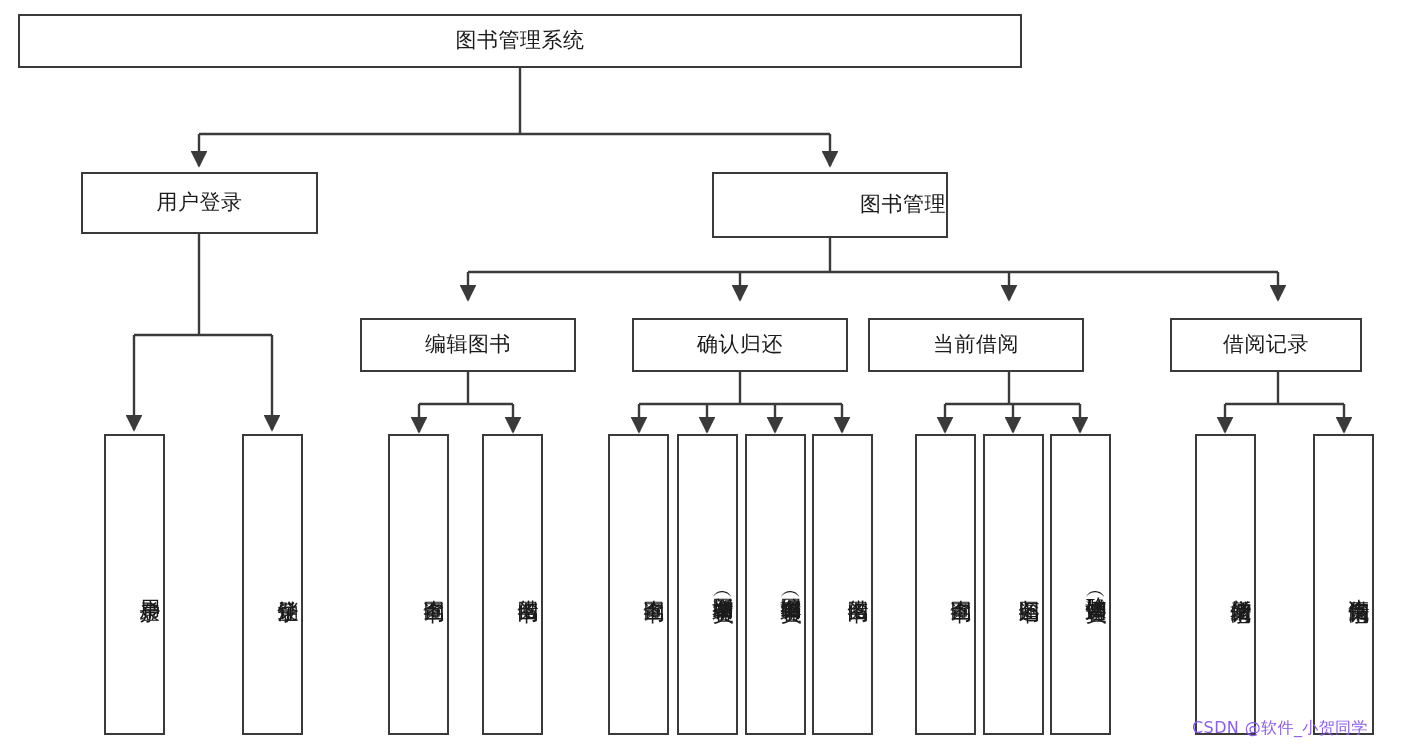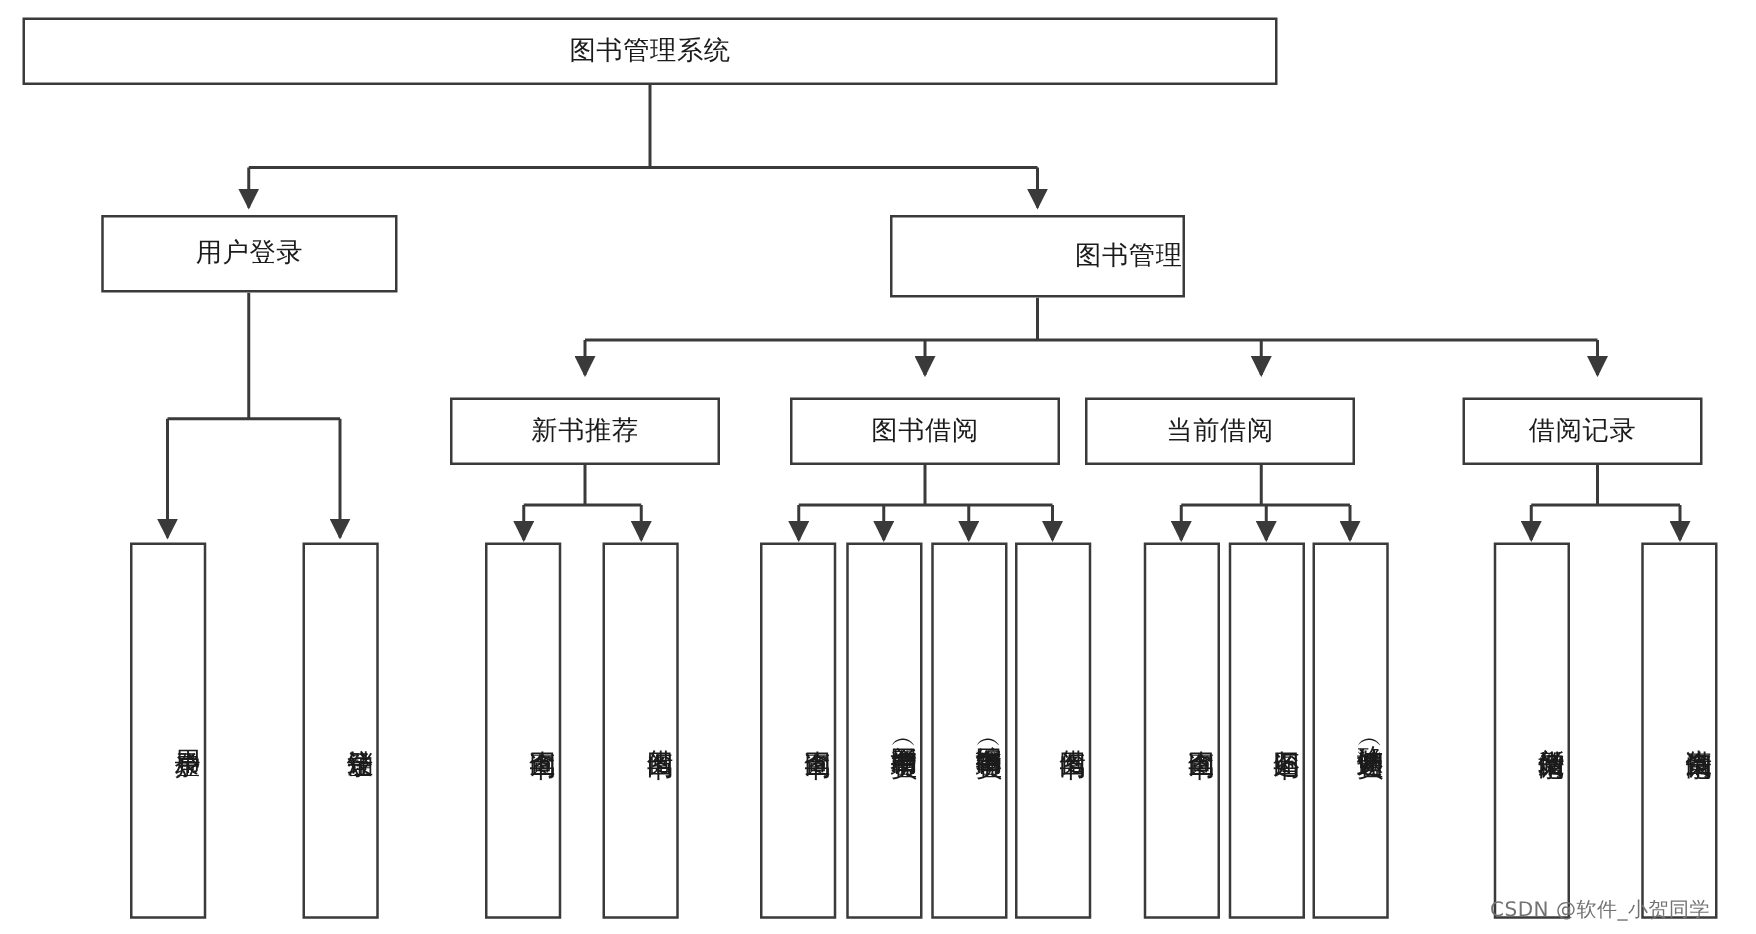--- a/index.html
+++ b/index.html
@@ -51,21 +51,21 @@
     justify-content: center;
   }
   .node-v .vlabel {
     writing-mode: vertical-rl;
     text-orientation: upright;
     display: block;
   }
   .watermark {
     position: absolute;
     font-size: 16px;
-    color: #737373;
+    color: #8b5cf6;
     white-space: nowrap;
     letter-spacing: 0.4px;
     font-family: "DejaVu Sans", "Liberation Sans", sans-serif;
   }
 </style>
 </head>
 <body>
 
 <div id="diagram-root">
 
@@ -125,25 +125,25 @@
 
   <div class="node node-h" style="left:81px; top:172px; width:237px; height:62px;">
     <span>用户登录</span>
   </div>
 
   <div class="node node-h" style="left:712px; top:172px; width:236px; height:66px;justify-content:flex-end;">
     <span>图书管理</span>
   </div>
 
   <div class="node node-h" style="left:360px; top:318px; width:216px; height:54px;">
-    <span>新书推荐</span>
+    <span>编辑图书</span>
   </div>
 
   <div class="node node-h" style="left:632px; top:318px; width:216px; height:54px;">
-    <span>图书借阅</span>
+    <span>确认归还</span>
   </div>
 
   <div class="node node-h" style="left:868px; top:318px; width:216px; height:54px;">
     <span>当前借阅</span>
   </div>
 
   <div class="node node-h" style="left:1170px; top:318px; width:192px; height:54px;">
     <span>借阅记录</span>
   </div>
 

